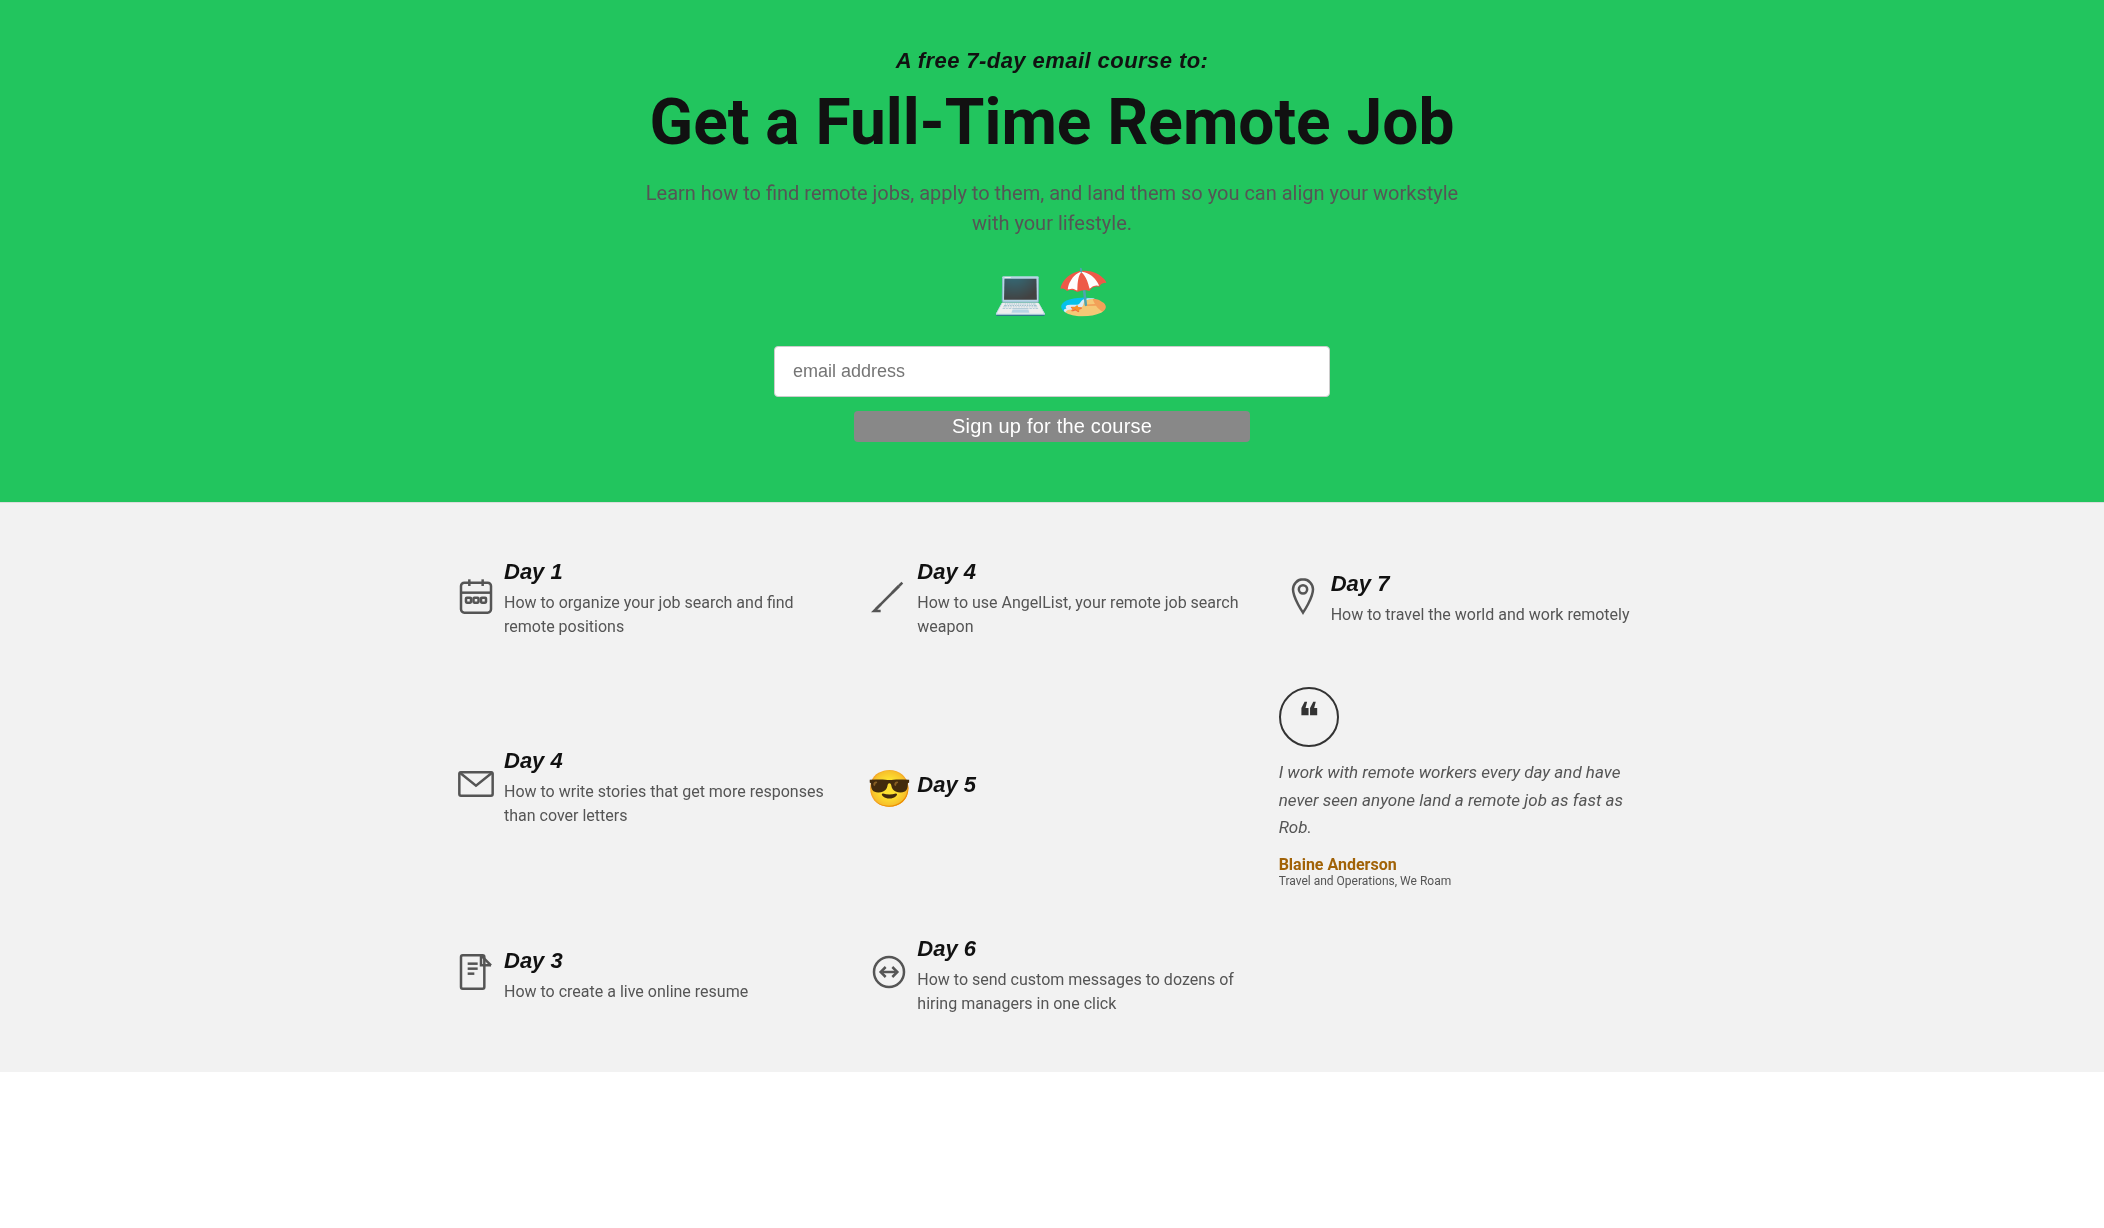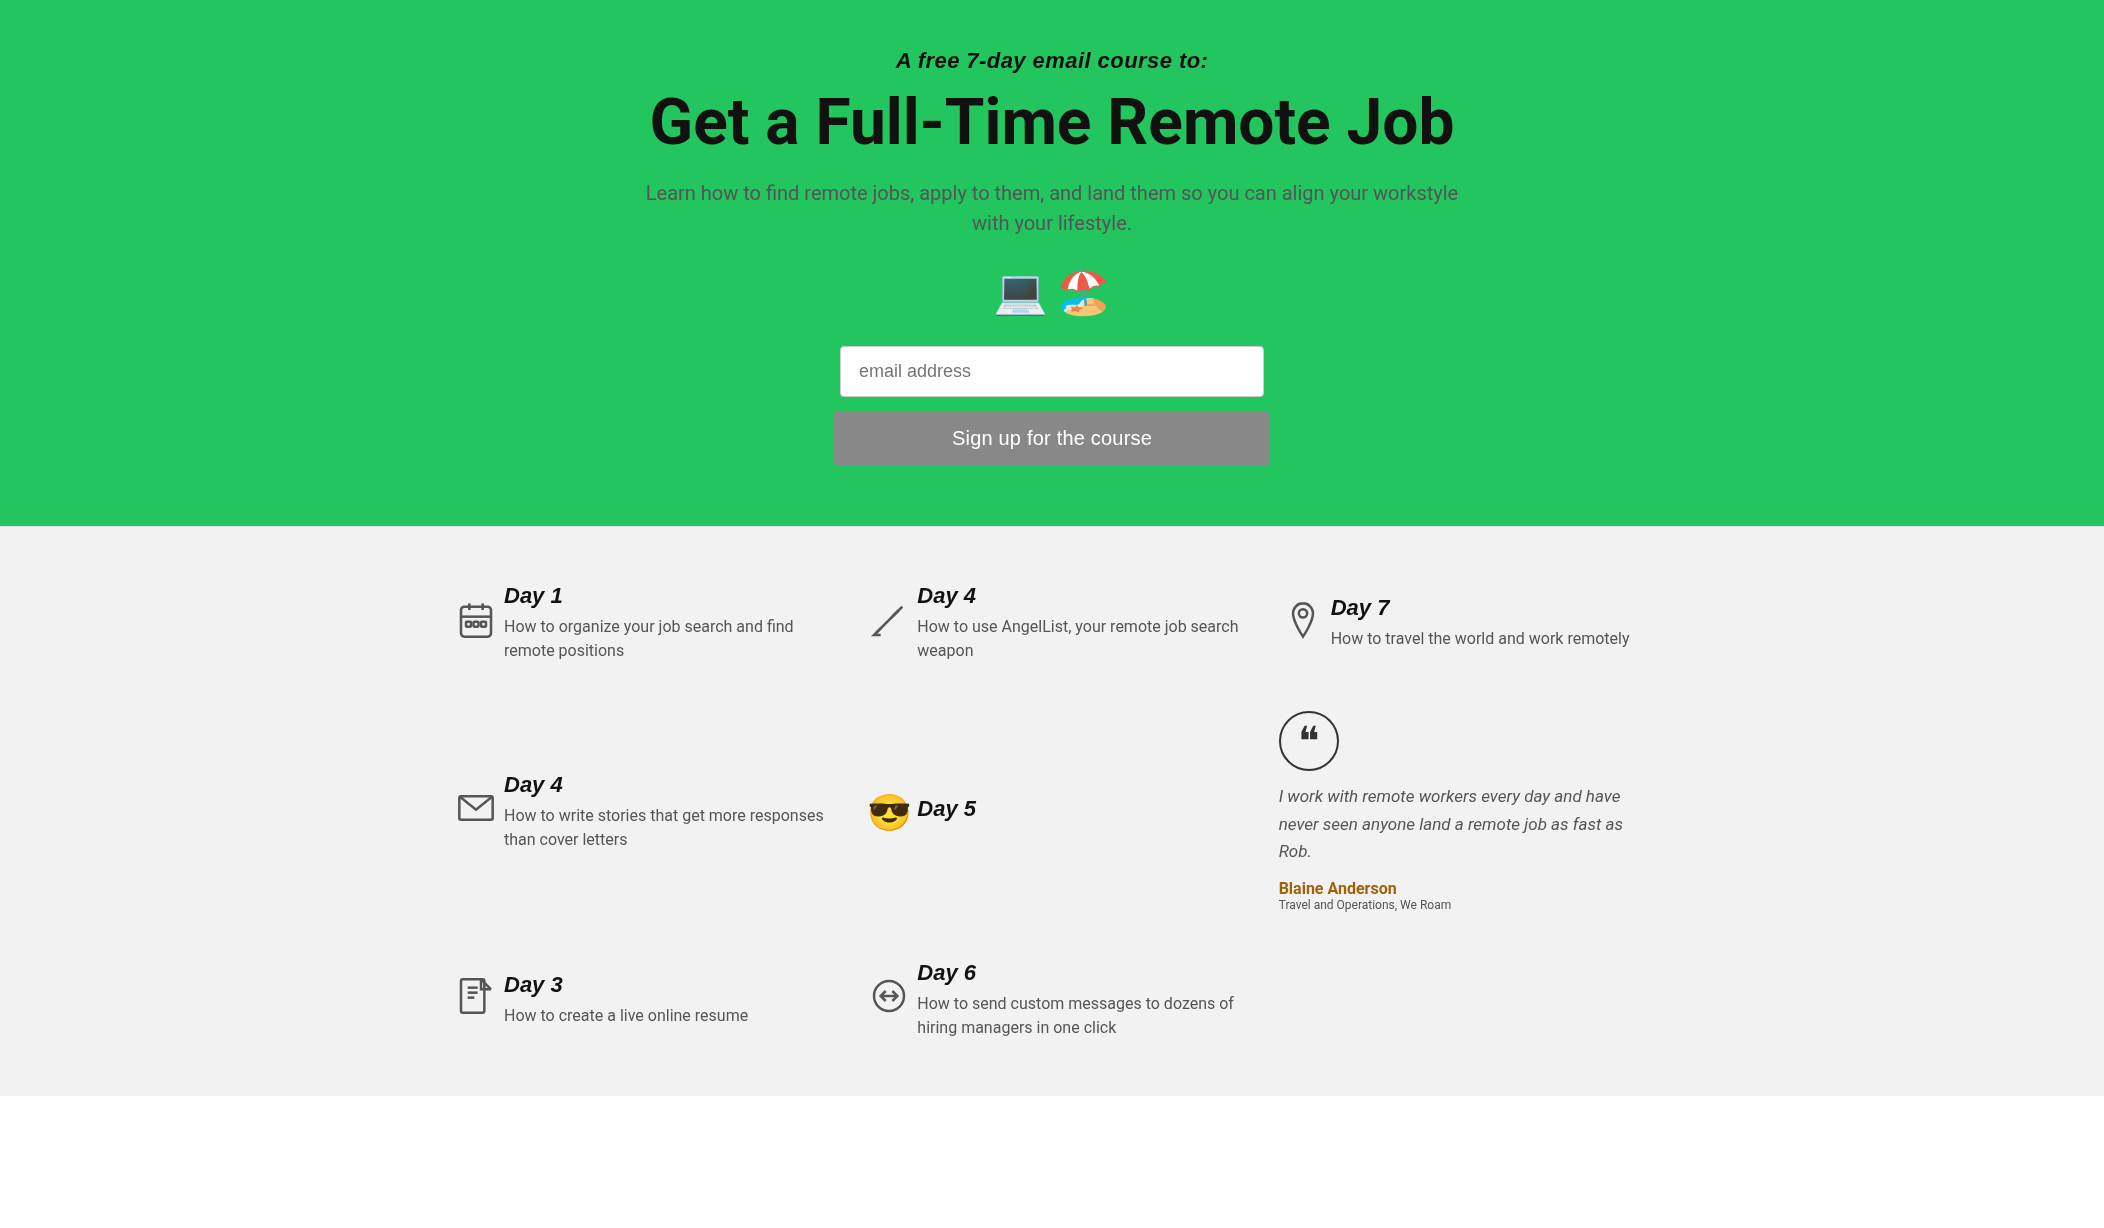--- a/index.html
+++ b/index.html
@@ -45,31 +45,31 @@
       justify-content: center;
       gap: 8px;
     }
     .email-form {
       display: flex;
       flex-direction: column;
       align-items: center;
       gap: 14px;
     }
     .email-input {
-      width: 424px;
+      width: 556px;
       padding: 14px 18px;
       font-size: 18px;
       border: 1px solid #ccc;
       border-radius: 4px;
       outline: none;
       color: #999;
     }
     .signup-btn {
-      width: 436px;
-      padding: 16px;
+      width: 396px;
+      padding: 4px;
       background: #888;
       color: #fff;
       font-size: 20px;
       font-weight: 500;
       border: none;
       border-radius: 4px;
       cursor: pointer;
       letter-spacing: 0.01em;
     }
 

